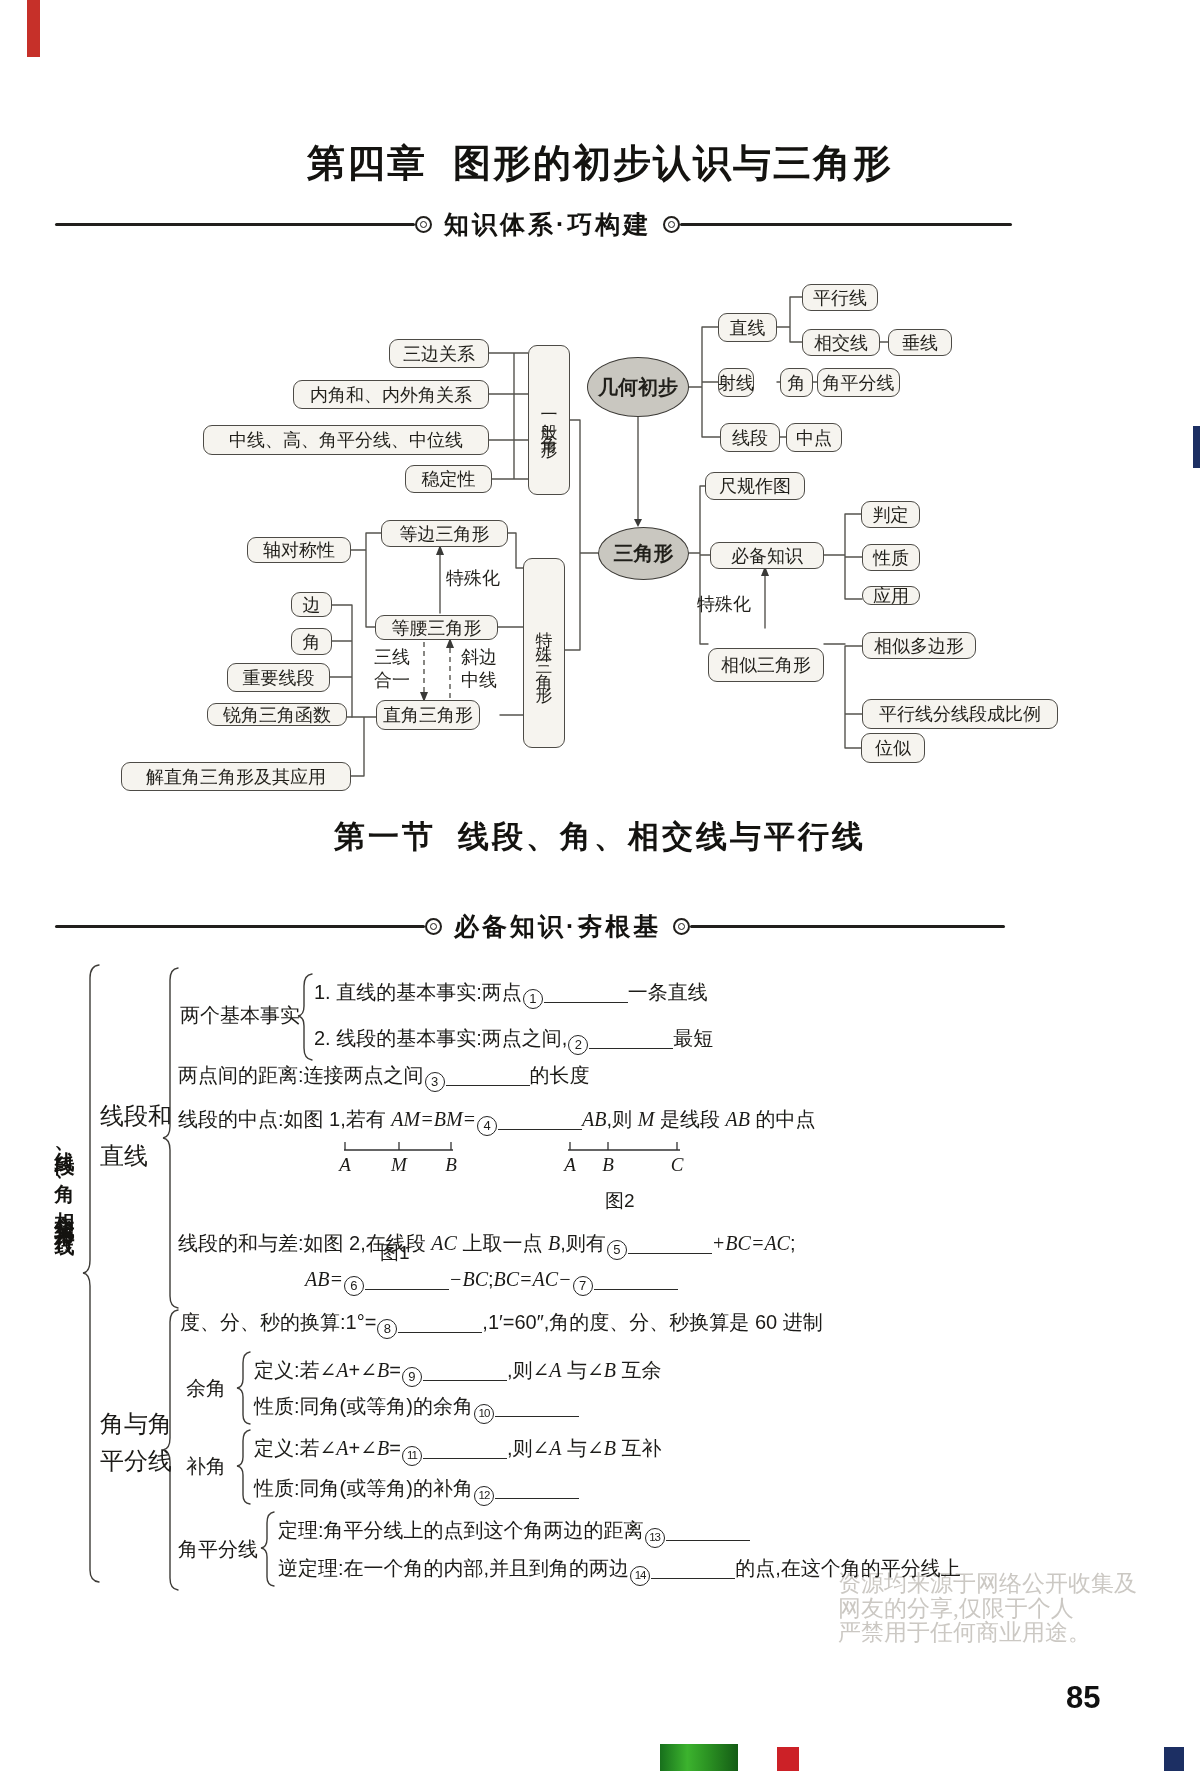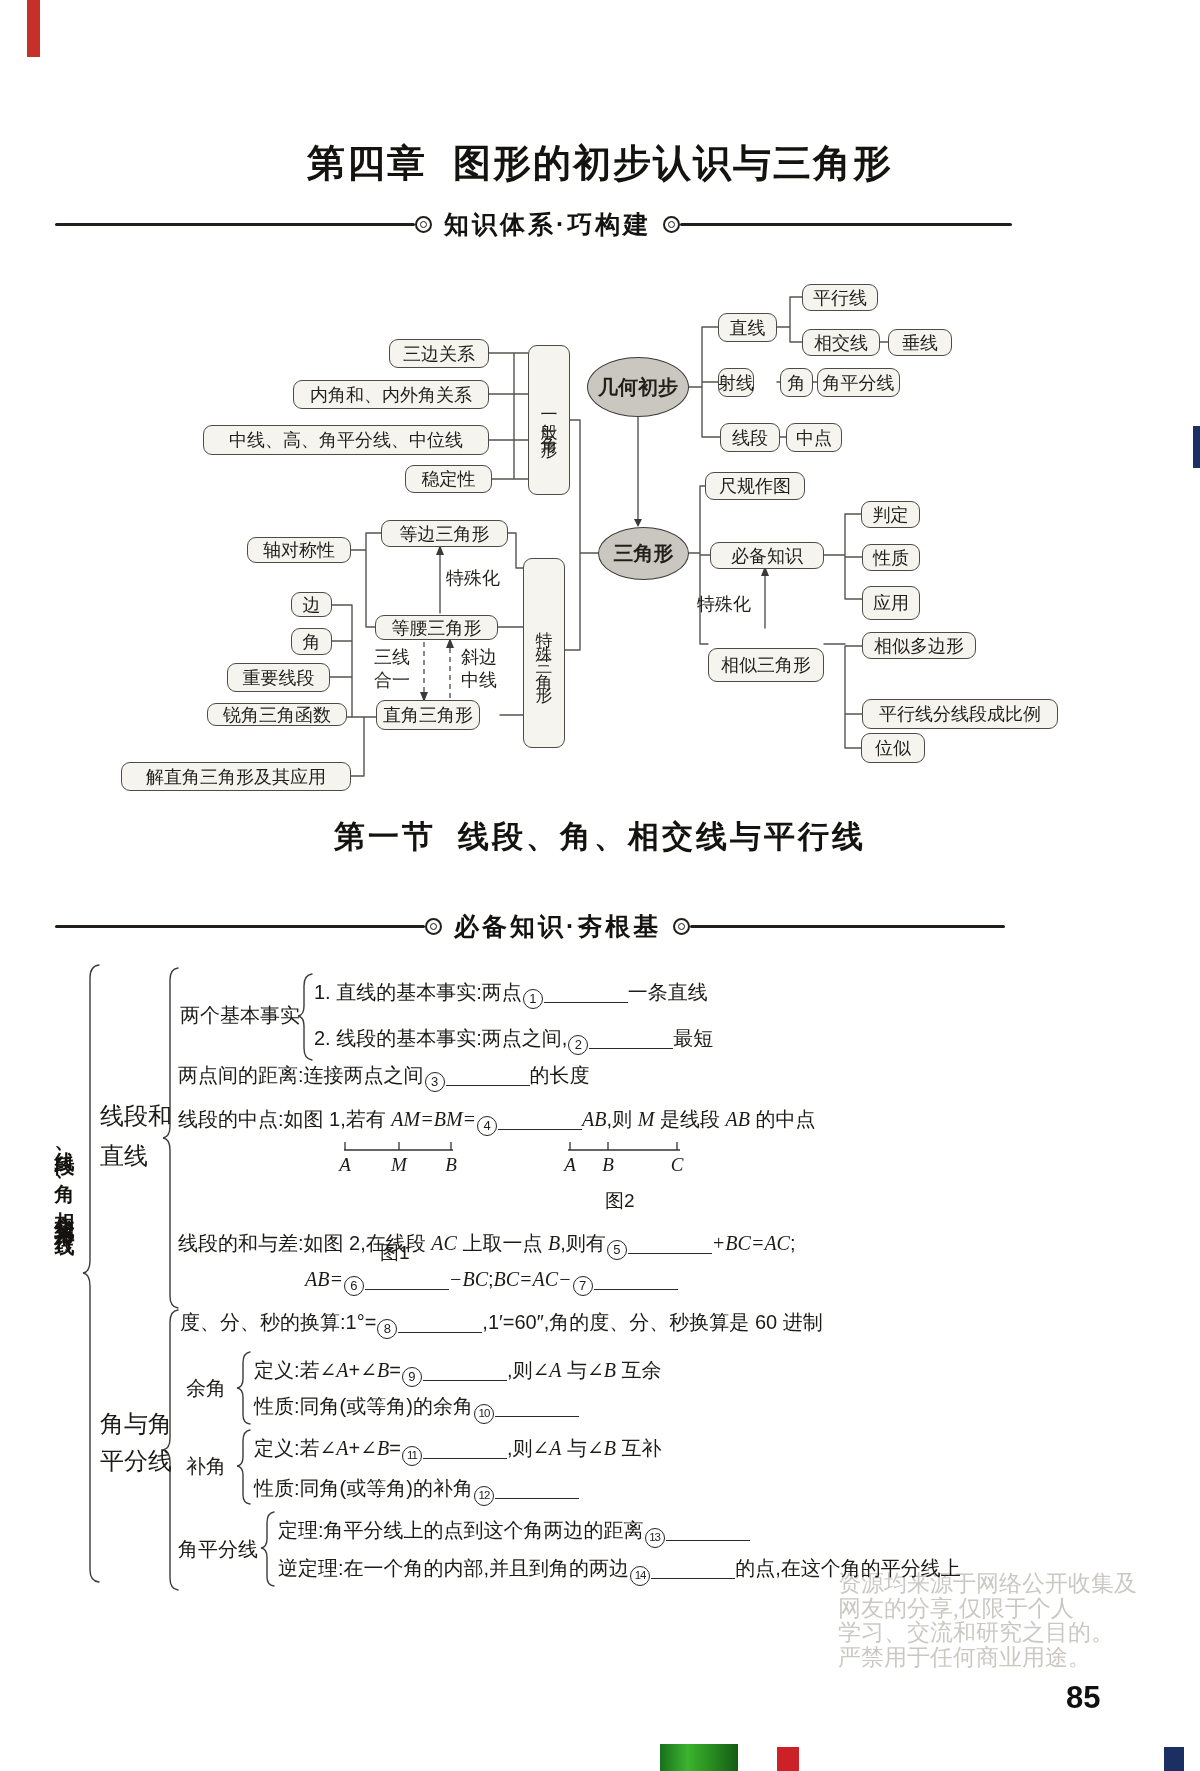--- a/index.html
+++ b/index.html
@@ -124,21 +124,21 @@
   <div class="mm" style="left:718px;top:368px;width:36px;height:29px;">射线</div>
   <div class="mm" style="left:780px;top:368px;width:33px;height:29px;">角</div>
   <div class="mm" style="left:817px;top:368px;width:83px;height:29px;">角平分线</div>
   <div class="mm" style="left:720px;top:423px;width:60px;height:29px;">线段</div>
   <div class="mm" style="left:786px;top:423px;width:56px;height:29px;">中点</div>
   <div class="mm ell" style="left:598px;top:527px;width:91px;height:53px;">三角形</div>
   <div class="mm" style="left:705px;top:472px;width:100px;height:28px;">尺规作图</div>
   <div class="mm" style="left:710px;top:542px;width:114px;height:27px;">必备知识</div>
   <div class="mm" style="left:861px;top:501px;width:59px;height:27px;">判定</div>
   <div class="mm" style="left:862px;top:544px;width:58px;height:27px;">性质</div>
-  <div class="mm" style="left:862px;top:586px;width:58px;height:34px;">应用</div>
+  <div class="mm" style="left:862px;top:586px;width:58px;height:19px;">应用</div>
   <div class="mm" style="left:708px;top:648px;width:116px;height:34px;">相似三角形</div>
   <div class="mm" style="left:862px;top:632px;width:114px;height:27px;">相似多边形</div>
   <div class="mm" style="left:862px;top:699px;width:196px;height:30px;">平行线分线段成比例</div>
   <div class="mm" style="left:861px;top:733px;width:64px;height:30px;">位似</div>
   <div class="mm" style="left:247px;top:537px;width:104px;height:26px;">轴对称性</div>
   <div class="mm" style="left:381px;top:520px;width:127px;height:27px;">等边三角形</div>
   <div class="mm" style="left:375px;top:615px;width:123px;height:25px;">等腰三角形</div>
   <div class="mm" style="left:291px;top:592px;width:41px;height:25px;">边</div>
   <div class="mm" style="left:291px;top:628px;width:41px;height:27px;">角</div>
   <div class="mm" style="left:227px;top:663px;width:103px;height:29px;">重要线段</div>
@@ -223,19 +223,18 @@
   <div class="fig-letter" style="left:442px;top:1154px;">B</div>
   <div class="fig-letter" style="left:561px;top:1154px;">A</div>
   <div class="fig-letter" style="left:599px;top:1154px;">B</div>
   <div class="fig-letter" style="left:668px;top:1154px;">C</div>
   <div class="figcap" style="left:380px;top:1240px;">图1</div>
   <div class="figcap" style="left:605px;top:1188px;">图2</div>
 
   <div class="watermark">
     <div>资源均来源于网络公开收集及</div>
     <div>网友的分享,仅限于个人</div>
-    <div>学习、交流和研究之目的。</div>
     <div>严禁用于任何商业用途。</div>
   </div>
 
   <div class="pageno">85</div>
 
 </div>
 
 </body></html>

